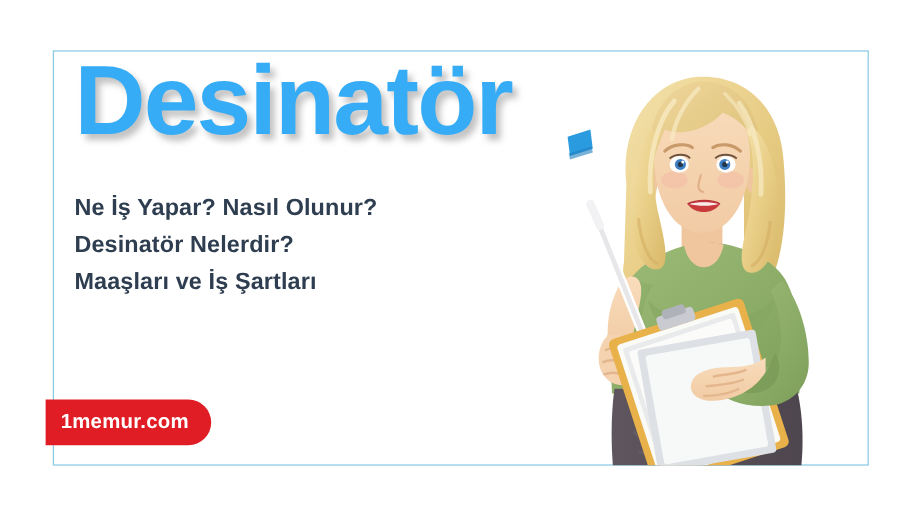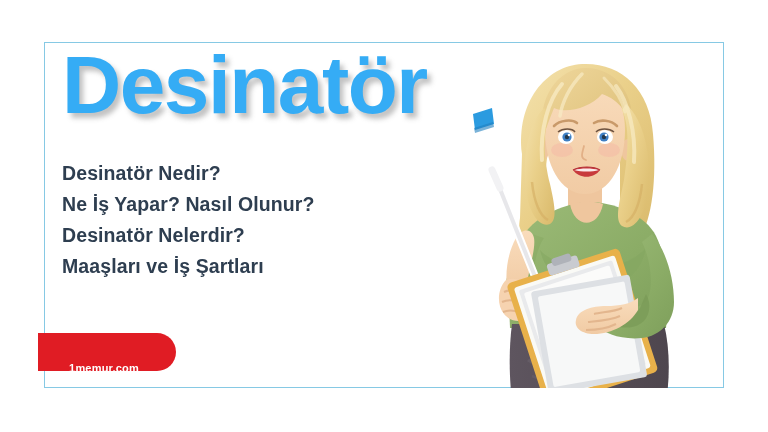--- a/index.html
+++ b/index.html
@@ -75,29 +75,29 @@
     top: 333px;
     width: 138px;
     height: 38px;
     background: #E01C24;
     border-radius: 0 19px 19px 0;
     z-index: 6;
   }
   #badge-text {
     position: absolute;
     left: 0;
-    top: 16px;
+    top: 0;
     width: 138px;
     height: 38px;
     line-height: 38px;
     text-align: center;
     padding-right: 6px;
     box-sizing: border-box;
     color: #ffffff;
-    font-size: 11px;
+    font-size: 17px;
     font-weight: bold;
     letter-spacing: 0.2px;
   }
 
   
   #illustration {
     position: absolute;
     left: 470px;
     top: 42px;
     width: 254px;
@@ -110,21 +110,20 @@
 </head>
 <body>
 
 <div id="banner">
 
   <div id="frame"></div>
 
   <div id="headline">Desinatör</div>
 
   <div id="subtitle">
-    <div class="line">Desinatör Nedir?</div>
     <div class="line">Ne İş Yapar? Nasıl Olunur?</div>
     <div class="line">Desinatör Nelerdir?</div>
     <div class="line">Maaşları ve İş Şartları</div>
   </div>
 
   <div id="badge">
     <div id="badge-text">1memur.com</div>
   </div>
 
   <div id="illustration">

